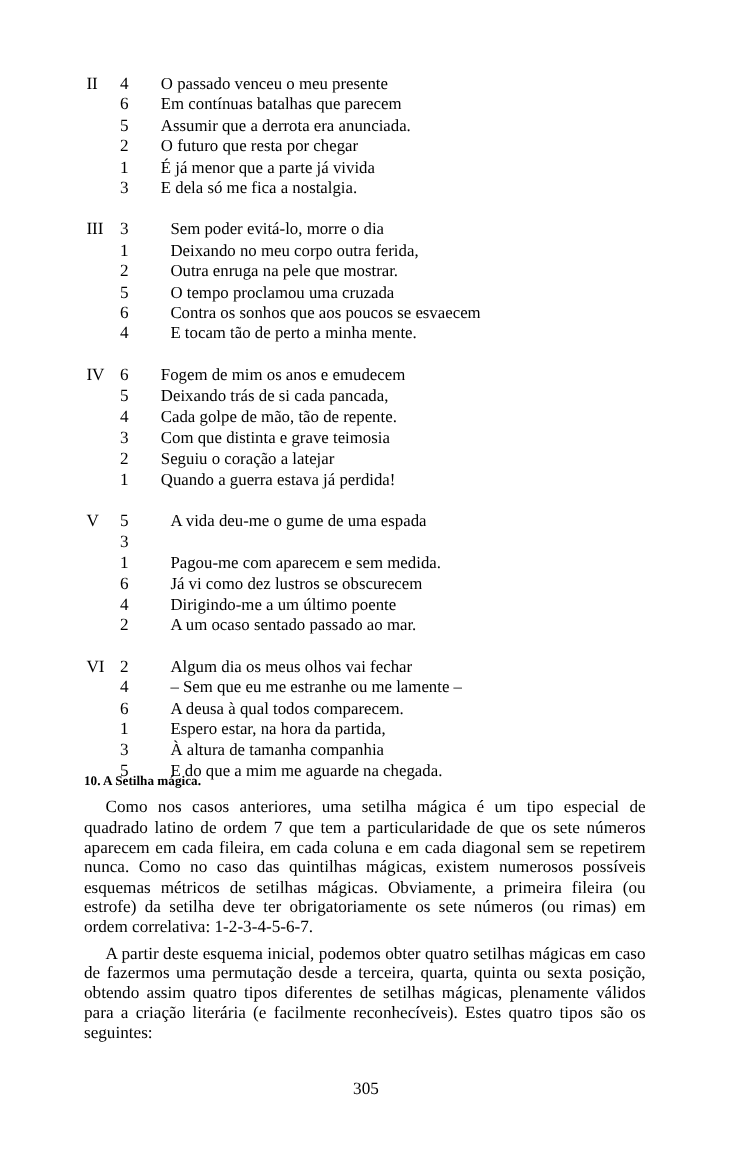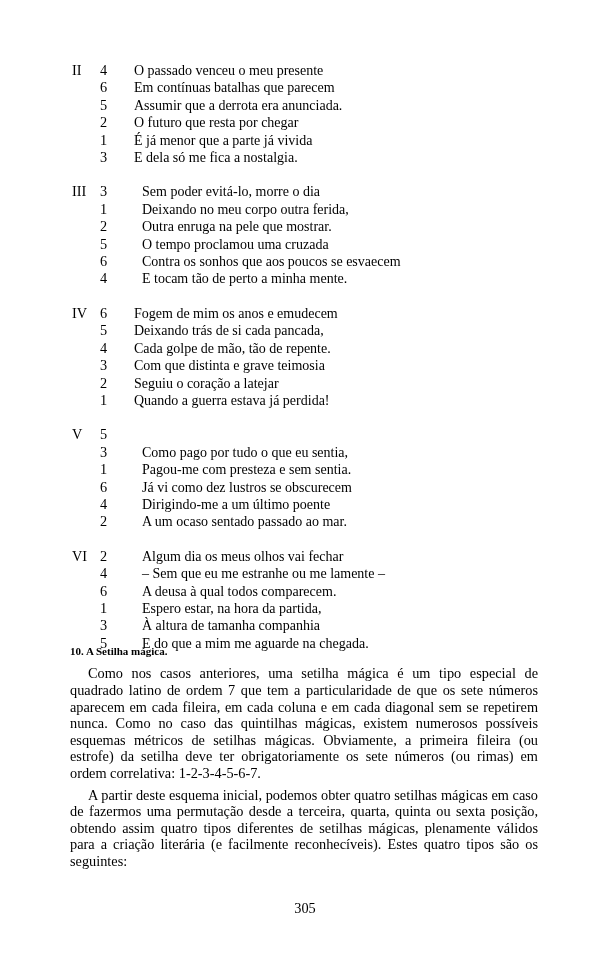--- a/index.html
+++ b/index.html
@@ -191,30 +191,30 @@
         <span class="roman"></span>
         <span class="num">1</span>
         <span class="line">Quando a guerra estava já perdida!</span>
       </div>
     </div>
 
     <div class="stanza indent">
       <div class="verse">
         <span class="roman">V</span>
         <span class="num">5</span>
-      </div>
-      <div class="verse">
-        <span class="roman"></span>
-        <span class="num">3</span>
-        <span class="line">Como pago por tudo o que eu sentia,</span>
-      </div>
-      <div class="verse">
-        <span class="roman"></span>
-        <span class="num">1</span>
-        <span class="line">Pagou-me com presteza e sem sentia.</span>
+        <span class="line">A vida deu-me o gume de uma espada</span>
+      </div>
+      <div class="verse">
+        <span class="roman"></span>
+        <span class="num">3</span>
+      </div>
+      <div class="verse">
+        <span class="roman"></span>
+        <span class="num">1</span>
+        <span class="line">Pagou-me com aparecem e sem medida.</span>
       </div>
       <div class="verse">
         <span class="roman"></span>
         <span class="num">6</span>
         <span class="line">Já vi como dez lustros se obscurecem</span>
       </div>
       <div class="verse">
         <span class="roman"></span>
         <span class="num">4</span>
         <span class="line">Dirigindo-me a um último poente</span>

